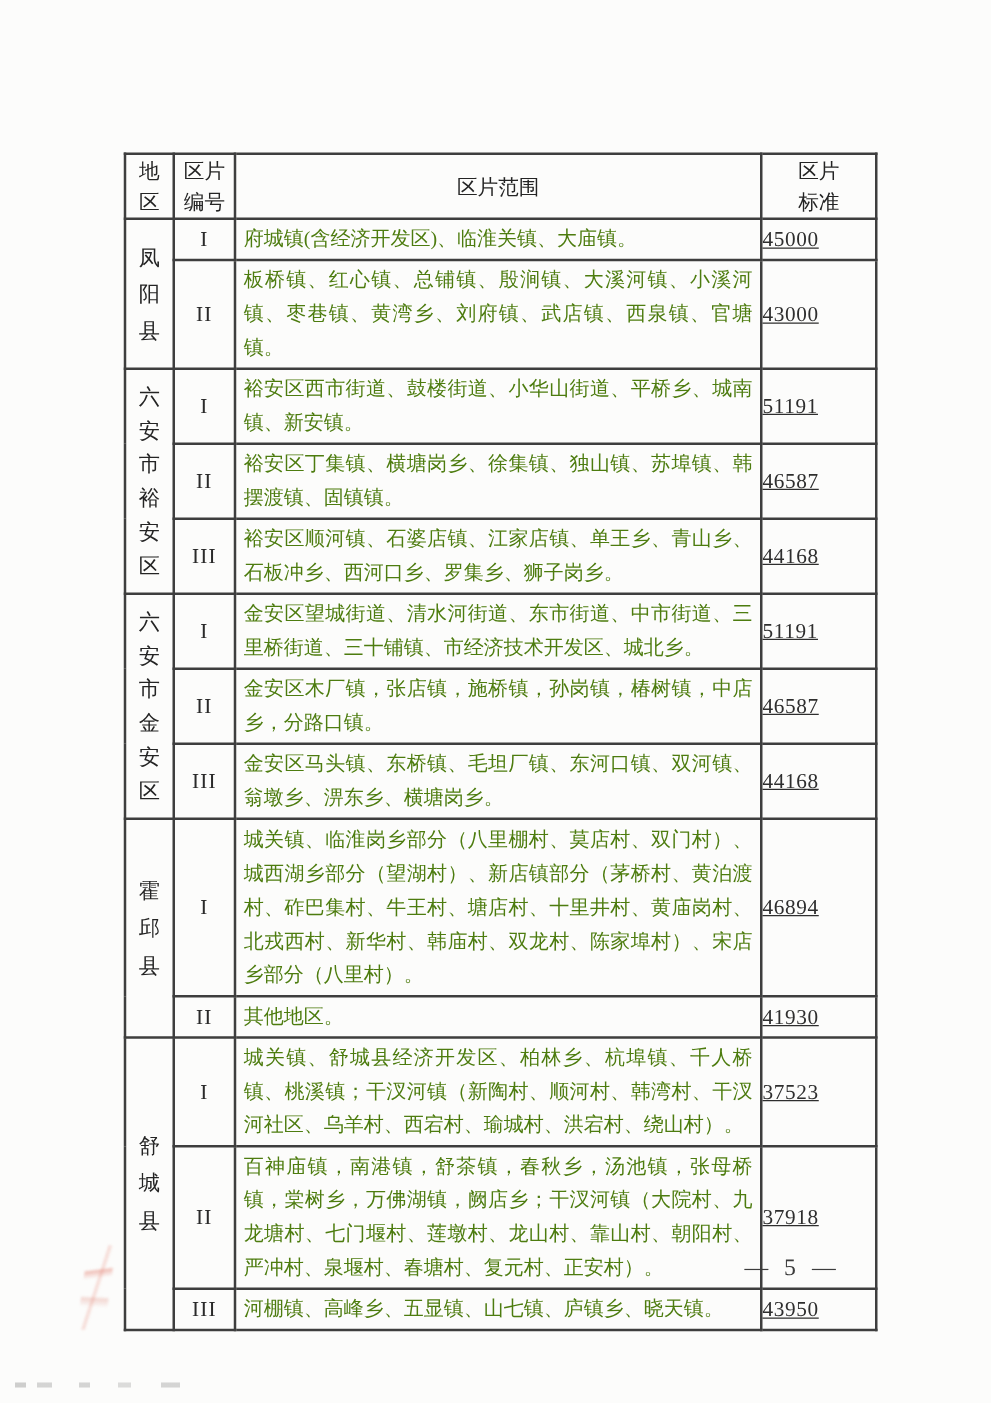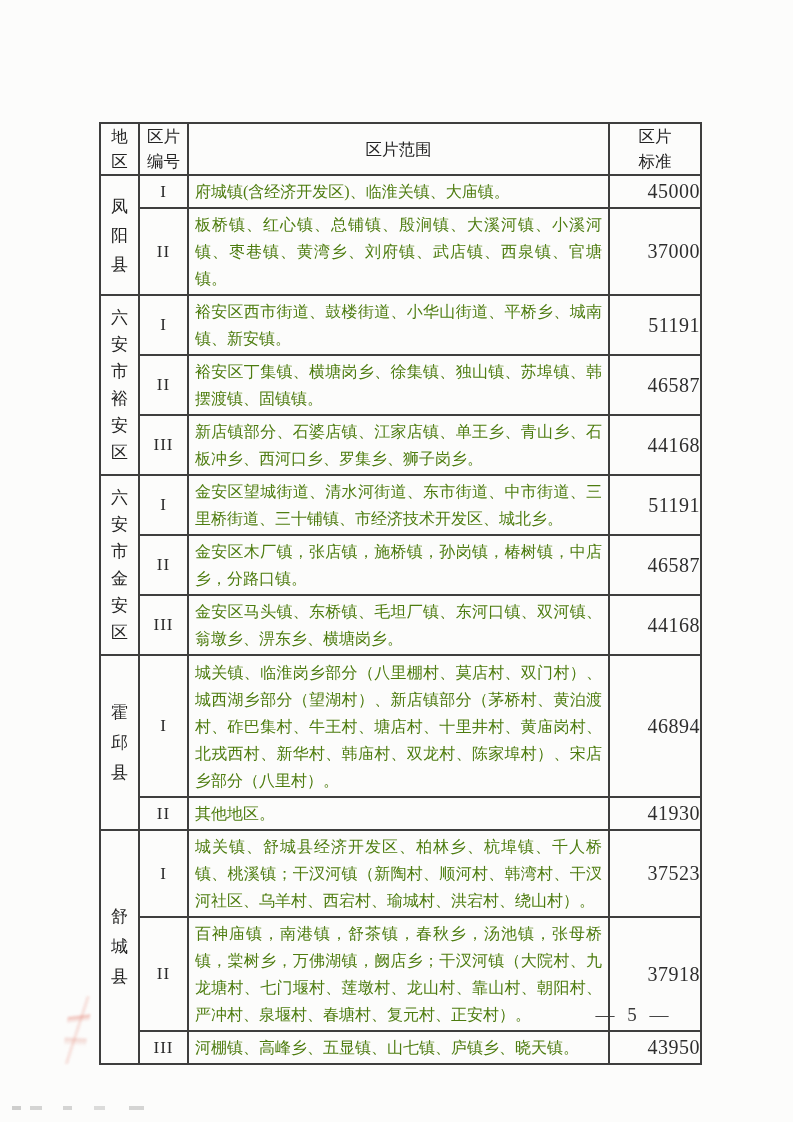--- a/index.html
+++ b/index.html
@@ -47,24 +47,25 @@
     letter-spacing:1px;
   }
   .scope {
     font-size:16px;
     line-height:27px;
     text-align:justify;
     padding:2px 6px;
     color:#4d7c0f;
   }
   .std {
-    text-align:right;
-    font-size:20px;
+    text-align:left;
+    font-size:17px;
     letter-spacing:0.5px;
     color:#2e2e2e;
+    text-decoration:underline;
   }
   tr.h52 { height:52px; }
   tr.h33 { height:33px; }
   tr.h55 { height:55px; }
   tr.h54 { height:54px; }
   tr.h142 { height:142px; }
   tr.h32 { height:32px; }
   tr.h83 { height:83px; }
   tr.h110 { height:110px; }
   tr.h29 { height:29px; }
@@ -132,21 +133,21 @@
               <div>县</div>
             </div>
         </td>
         <td class="num">I</td>
         <td class="scope">府城镇(含经济开发区)、临淮关镇、大庙镇。</td>
         <td class="std">45000</td>
       </tr>
       <tr class="h55">
         <td class="num">II</td>
         <td class="scope">板桥镇、红心镇、总铺镇、殷涧镇、大溪河镇、小溪河镇、枣巷镇、黄湾乡、刘府镇、武店镇、西泉镇、官塘镇。</td>
-        <td class="std">37000</td>
+        <td class="std">43000</td>
       </tr>
 
       <tr class="h54">
         <td class="region" rowspan="3">
           <div class="vchar lh27">
               <div>六</div>
               <div>安</div>
               <div>市</div>
               <div>裕</div>
               <div>安</div>
@@ -157,21 +158,21 @@
         <td class="scope">裕安区西市街道、鼓楼街道、小华山街道、平桥乡、城南镇、新安镇。</td>
         <td class="std">51191</td>
       </tr>
       <tr class="h54">
         <td class="num">II</td>
         <td class="scope">裕安区丁集镇、横塘岗乡、徐集镇、独山镇、苏埠镇、韩摆渡镇、固镇镇。</td>
         <td class="std">46587</td>
       </tr>
       <tr class="h54">
         <td class="num">III</td>
-        <td class="scope">新店镇部分、石婆店镇、江家店镇、单王乡、青山乡、石板冲乡、西河口乡、罗集乡、狮子岗乡。</td>
+        <td class="scope">裕安区顺河镇、石婆店镇、江家店镇、单王乡、青山乡、石板冲乡、西河口乡、罗集乡、狮子岗乡。</td>
         <td class="std">44168</td>
       </tr>
 
       <tr class="h54">
         <td class="region" rowspan="3">
           <div class="vchar lh27">
               <div>六</div>
               <div>安</div>
               <div>市</div>
               <div>金</div>

